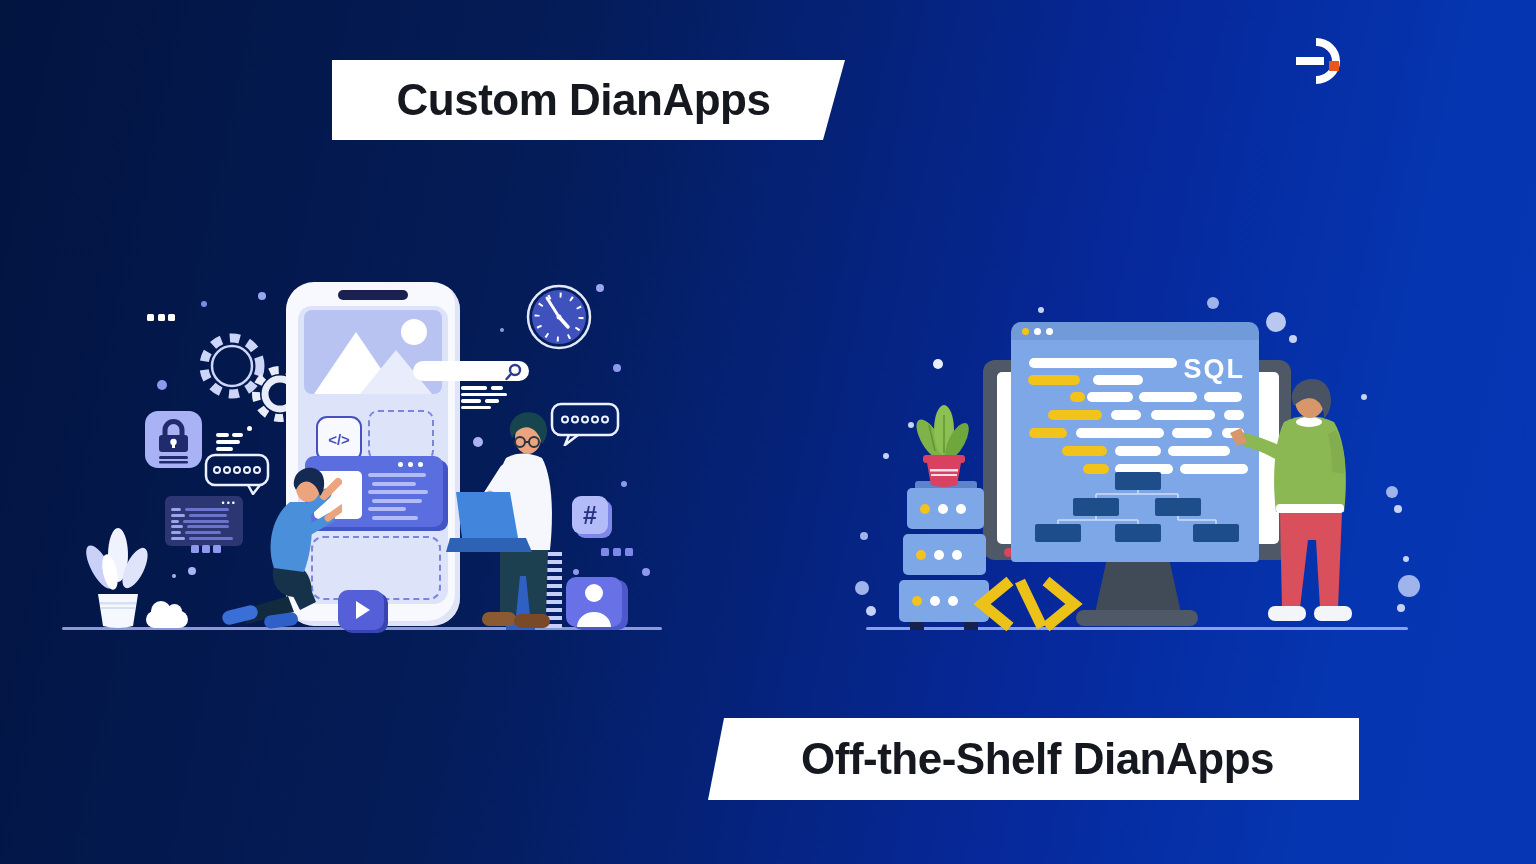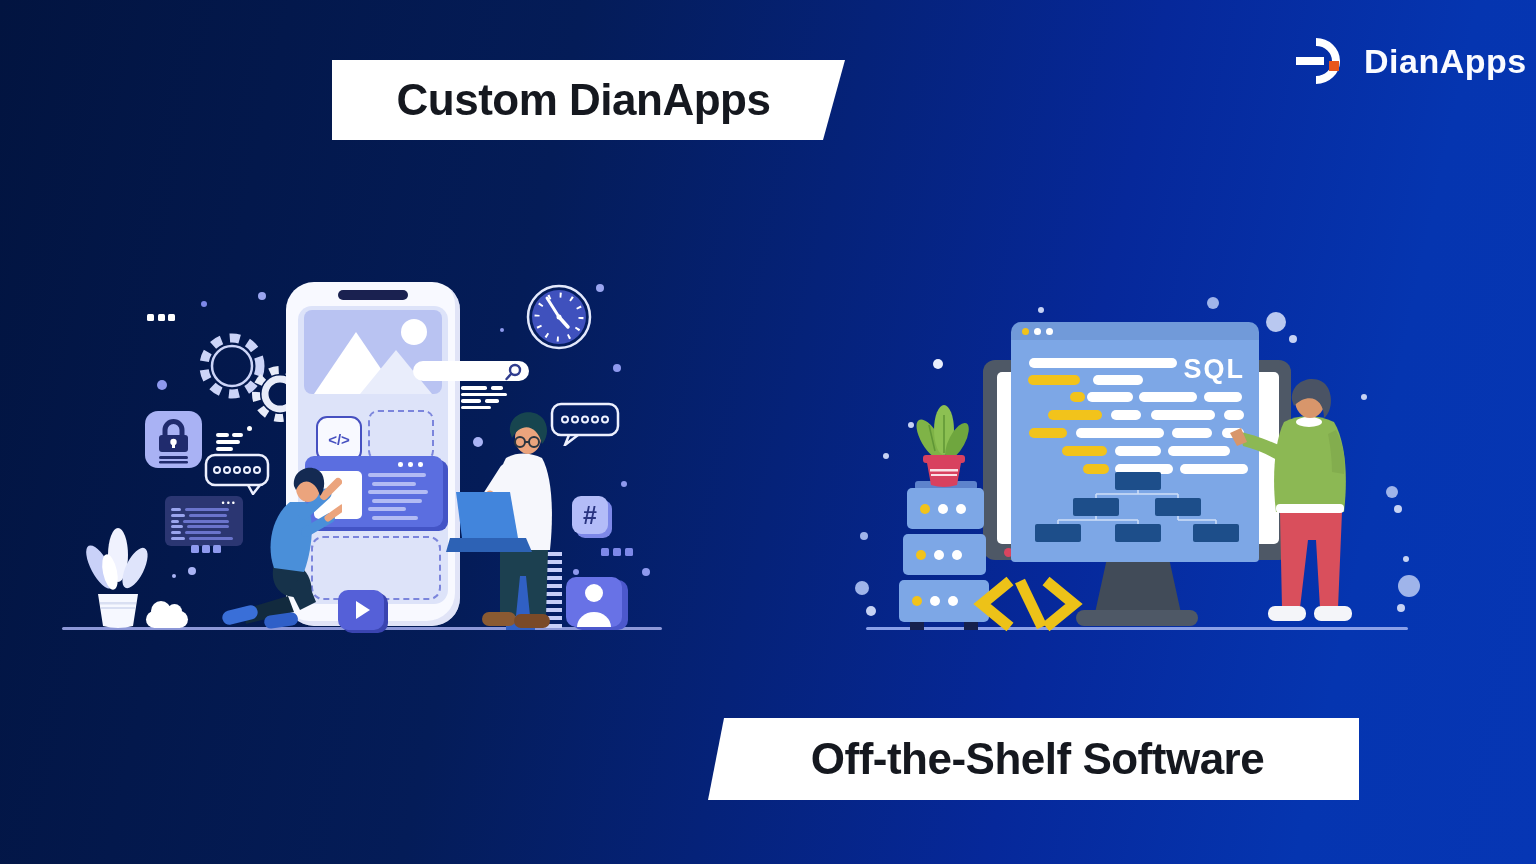--- a/index.html
+++ b/index.html
@@ -442,25 +442,24 @@
       <ellipse cx="82" cy="30" rx="15" ry="18" fill="#d8966b"></ellipse>
       <path d="M64,30 C62,8 92,2 100,18 C106,30 102,44 96,48 C96,28 80,22 66,36 Z" fill="#4a5364"></path>
     </svg>
   </div>
 
   <div class="banner banner-top">
     <span>Custom DianApps</span>
   </div>
 
   <div class="banner banner-bottom">
-    <span>Off-the-Shelf Software</span>
+    <span>Off-the-Shelf DianApps</span>
   </div>
 
   <div class="logo">
     <svg width="58" height="58" viewBox="0 0 58 58">
       <path d="M22,10 A20,19 0 1 1 22,48" fill="none" stroke="#ffffff" stroke-width="8"></path>
       <rect x="2" y="25" width="28" height="8" fill="#ffffff"></rect>
       <rect id="logo-accent" x="35" y="29" width="10" height="10" fill="#e8561c"></rect>
     </svg>
-    <span class="logo-text">DianApps</span>
   </div>
 
 </div>
 
 </body></html>

